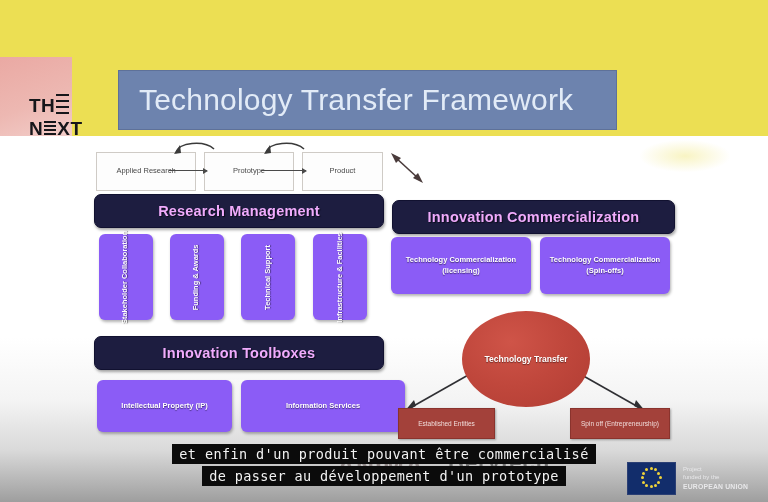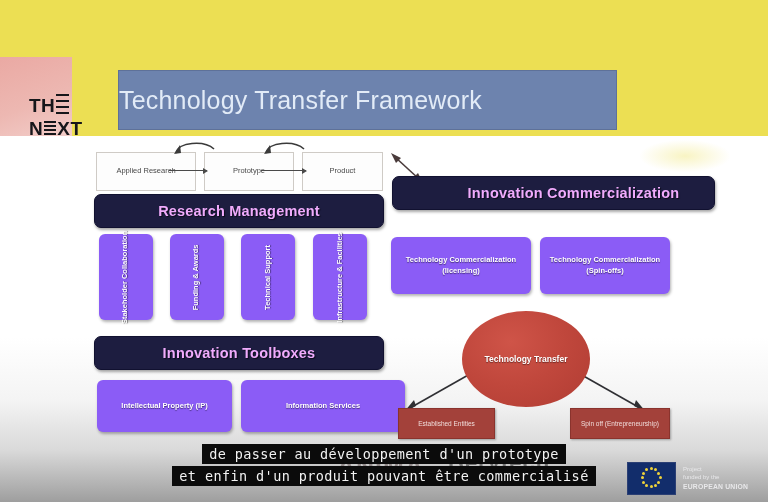--- a/index.html
+++ b/index.html
@@ -49,21 +49,21 @@
   .tall-e i:nth-child(4){top:18px}
 
   
   .title-bar{
     position:absolute;left:118px;top:70px;width:497px;height:58px;
     background:#6d83ae;
     border:1px solid #5e7199;
     display:flex;align-items:center;
   }
   .title-text{
-    color:#e2ebf7;font-size:25px;padding-left:0;letter-spacing:.2px;
+    color:#e2ebf7;font-size:30px;padding-left:20px;letter-spacing:.2px;
     font-weight:400;
   }
 
   
   .slide{
     position:absolute;left:0;top:136px;width:768px;height:366px;
     background:linear-gradient(180deg,#ffffff 0%,#ffffff 55%,#f4f4f4 72%,#d9d9d9 86%,#9e9e9e 100%);
   }
   .watermark{
     position:absolute;left:640px;top:140px;width:90px;height:32px;
@@ -98,21 +98,21 @@
   .hdr{
     position:absolute;background:#1d1d40;border-radius:7px;
     border:1px solid #111130;
     display:flex;align-items:center;justify-content:center;
     color:#f0abfc;font-weight:bold;font-size:14.5px;letter-spacing:.2px;
     box-shadow:1px 2px 3px rgba(0,0,0,.35);
     text-shadow:1px 1px 1px rgba(0,0,0,.6);
   }
   .hdr-research{left:94px;top:194px;width:288px;height:32px;}
   .hdr-toolbox{left:94px;top:336px;width:288px;height:32px;}
-  .hdr-innov{left:392px;top:176px;width:281px;height:32px;padding-left:40px;}
+  .hdr-innov{left:392px;top:200px;width:281px;height:32px;}
 
   
   .gcell{
     position:absolute;background:#8b5cf6;border-radius:6px;
     box-shadow:1px 2px 3px rgba(0,0,0,.3);
     color:#ffffff;font-size:7.5px;font-weight:bold;line-height:1.45;
     display:flex;align-items:center;justify-content:center;text-align:center;
     text-shadow:0 1px 1px rgba(0,0,0,.5);
   }
   .vcell{width:54px;height:86px;top:234px;}
@@ -266,22 +266,22 @@
     <polygon points="74,42 62,36 64,30" fill="#2f2f33"></polygon>
   </svg>
   <div class="ellipse">Technology Transfer</div>
   <div class="rbox rb1">Established Entities</div>
   <div class="rbox rb2">Spin off (Entrepreneurship)</div>
 
   <div class="bgbrand brand-anima">ANIMA</div>
   <div class="bgbrand brand-bery">Berytech</div>
 
   <div class="subs">
+    <div class="sub-line">et enfin d'un produit pouvant être commercialisé</div>
     <div class="sub-line">de passer au développement d'un prototype</div>
-    <div class="sub-line">et enfin d'un produit pouvant être commercialisé</div>
   </div>
 
   <div class="eu">
     <div class="eu-flag" id="euflag">
         <span class="eu-star" style="left: 21.5px; top: 4.5px;"></span>
         <span class="eu-star" style="left: 26px; top: 5.70577px;"></span>
         <span class="eu-star" style="left: 29.2942px; top: 9px;"></span>
         <span class="eu-star" style="left: 30.5px; top: 13.5px;"></span>
         <span class="eu-star" style="left: 29.2942px; top: 18px;"></span>
         <span class="eu-star" style="left: 26px; top: 21.2942px;"></span>

